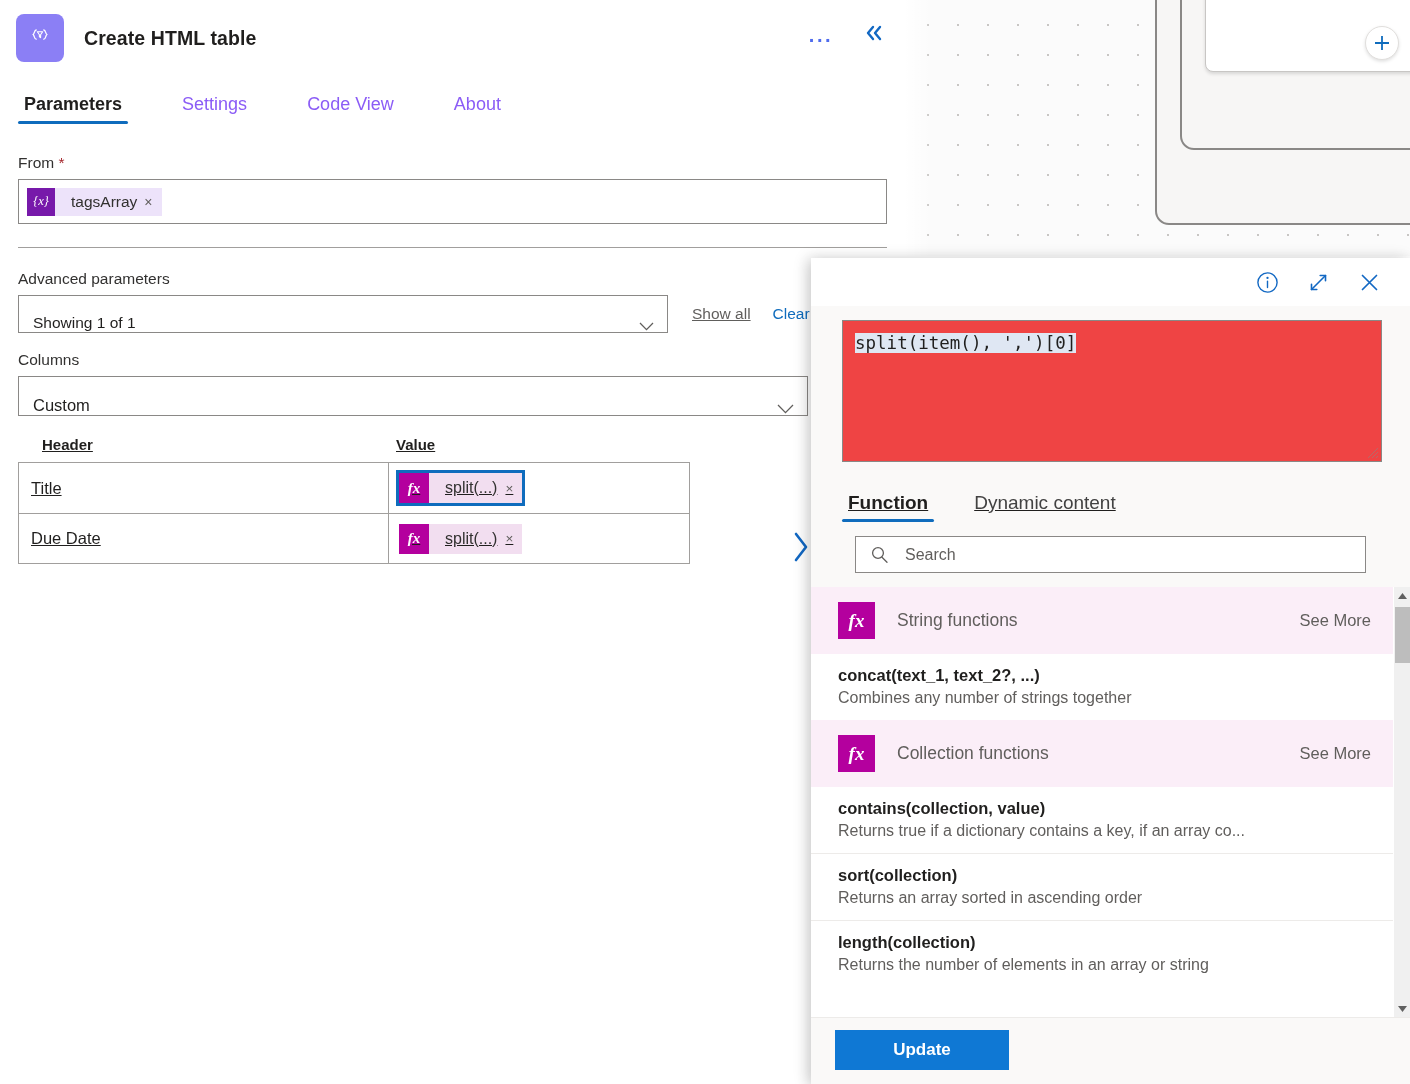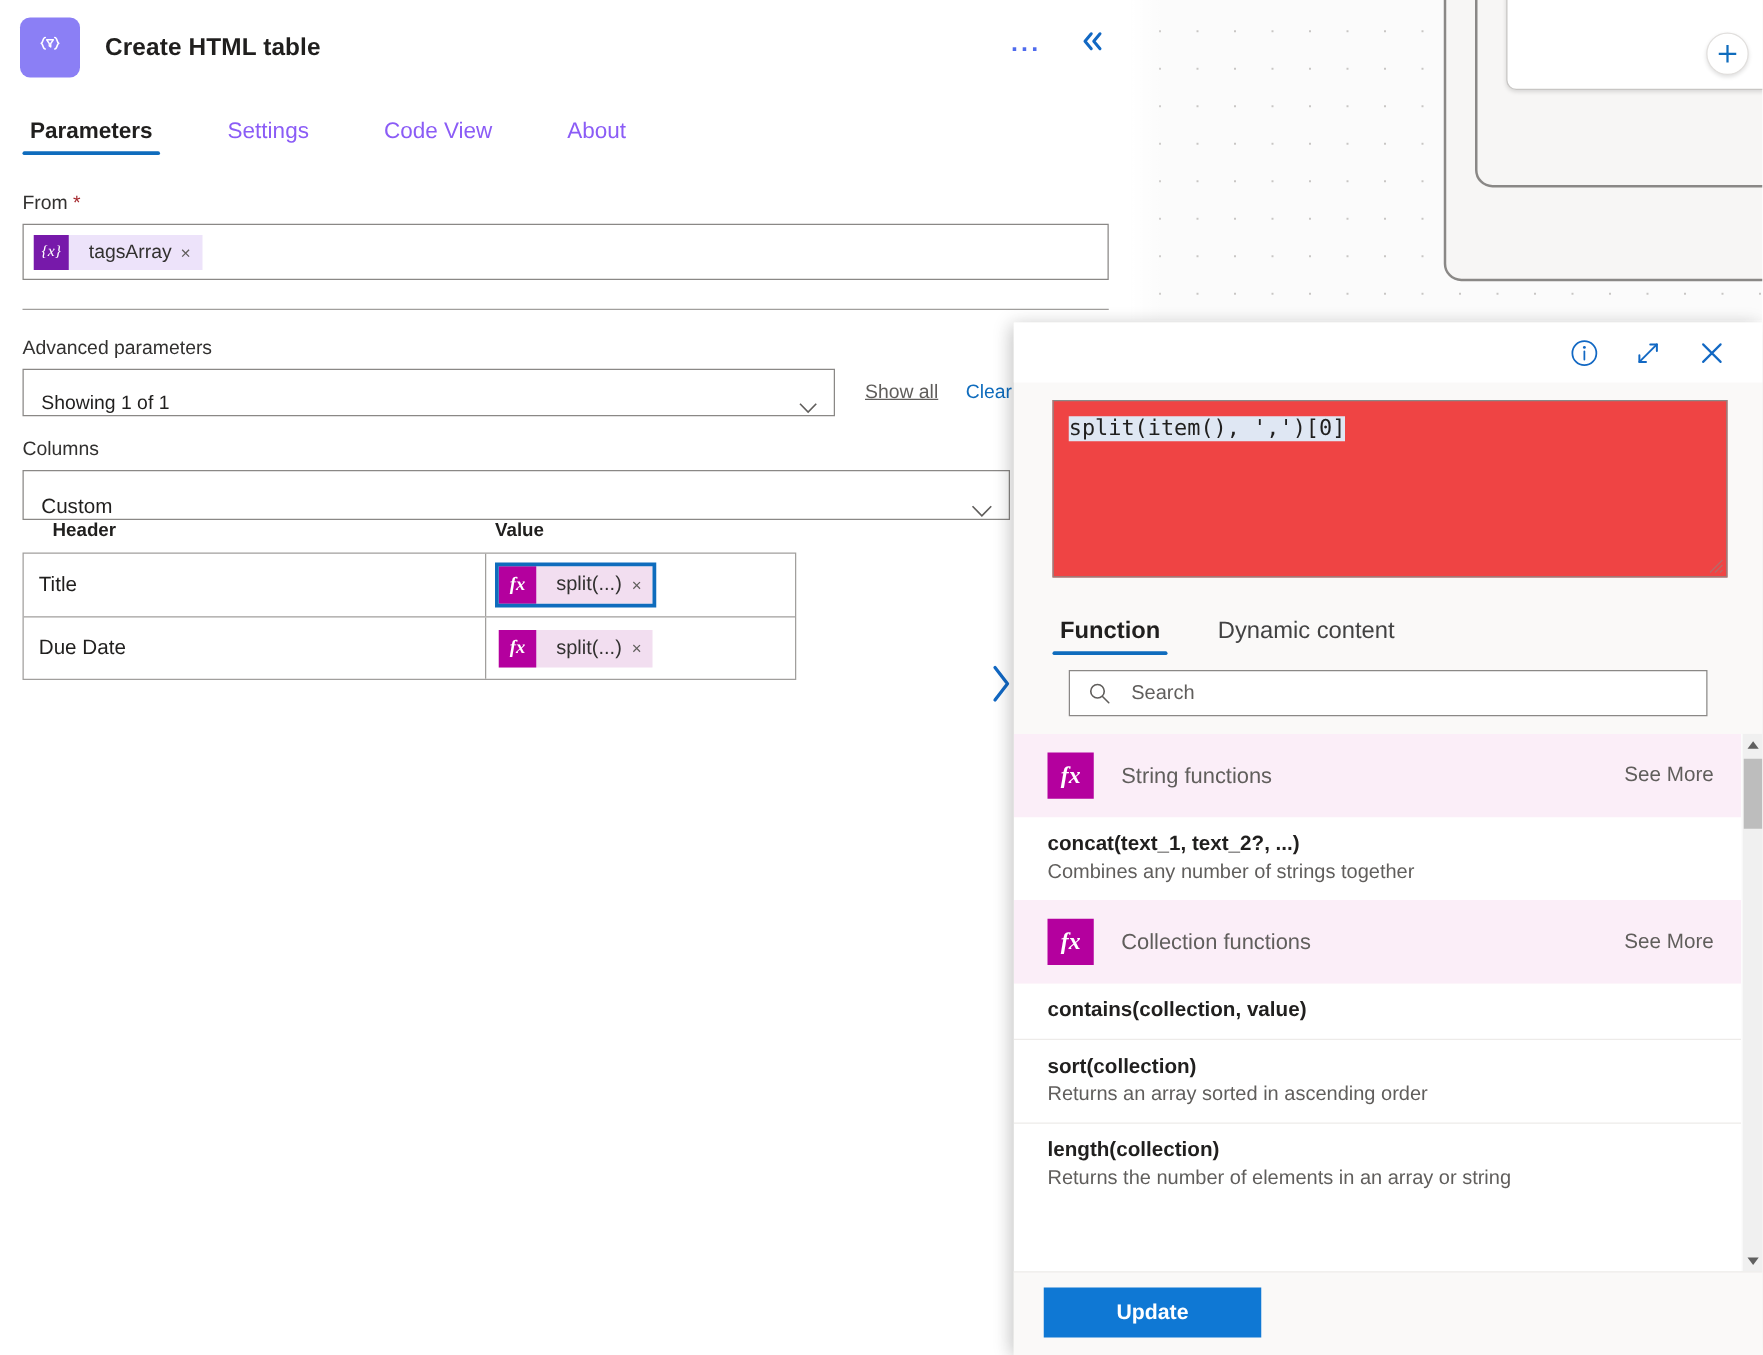--- a/index.html
+++ b/index.html
@@ -145,21 +145,21 @@
     margin-left: 24px; cursor: pointer; white-space: nowrap;
   }
   .link-clearall {
     font-size: 15.5px; color: #0f6cbd; margin-left: 22px;
     cursor: pointer; white-space: nowrap;
   }
   .columns-label { margin-top: 18px; }
   .columns-select { width: 790px; height: 40px; font-size: 16.5px; }
 
   
-  .cols-table { width: 619px; }
+  .cols-table { margin-top: 20px; width: 672px; text-decoration: underline; }
   .cols-head {
     display: flex; font-size: 15px; font-weight: 700; color: #201f1e;
     padding-bottom: 9px;
   }
   .cols-head .c-header { width: 370px; padding-left: 24px; }
   .cols-head .c-value { padding-left: 8px; }
   .cols-rows { border: 1px solid #a19f9d; }
   .cols-row { display: flex; height: 50px; }
   .cols-row + .cols-row { border-top: 1px solid #a19f9d; }
   .cell-header {
@@ -218,22 +218,22 @@
     font-size: 17.5px; color: #201f1e;
     background: #dfe7f3; display: inline;
     line-height: 1.4;
   }
   .grip {
     position: absolute; right: 2px; bottom: 2px;
     width: 12px; height: 12px; opacity: .55;
   }
 
   .callout-tabs {
-    display: flex; align-items: flex-end; gap: 34px;
-    padding: 26px 0 0 31px; height: 62px;
+    display: flex; align-items: center; gap: 34px;
+    padding: 26px 0 0 31px; height: 62px; text-decoration: underline;
   }
   .ctab {
     position: relative; font-size: 19px; color: #424242;
     padding-bottom: 8px; cursor: pointer; background: none; border: none;
     font-family: inherit;
   }
   .ctab.active { color: #201f1e; font-weight: 700; }
   .ctab.active::after {
     content: ""; position: absolute; left: 0; right: 0; bottom: 0;
     height: 3px; background: #0f6cbd; border-radius: 2px;
@@ -494,20 +494,21 @@
       </div>
 
       <div class="cat-row">
         <span class="cat-icon">fx</span>
         <span class="cat-label">Collection functions</span>
         <span class="cat-more">See More</span>
       </div>
 
       <div class="fn-row">
         <div class="fn-name">contains(collection, value)</div>
+        <div class="fn-desc">Returns true if a dictionary contains a key, if an array co...</div>
       </div>
 
       <div class="fn-row">
         <div class="fn-name">sort(collection)</div>
         <div class="fn-desc">Returns an array sorted in ascending order</div>
       </div>
 
       <div class="fn-row">
         <div class="fn-name">length(collection)</div>
         <div class="fn-desc">Returns the number of elements in an array or string</div>

